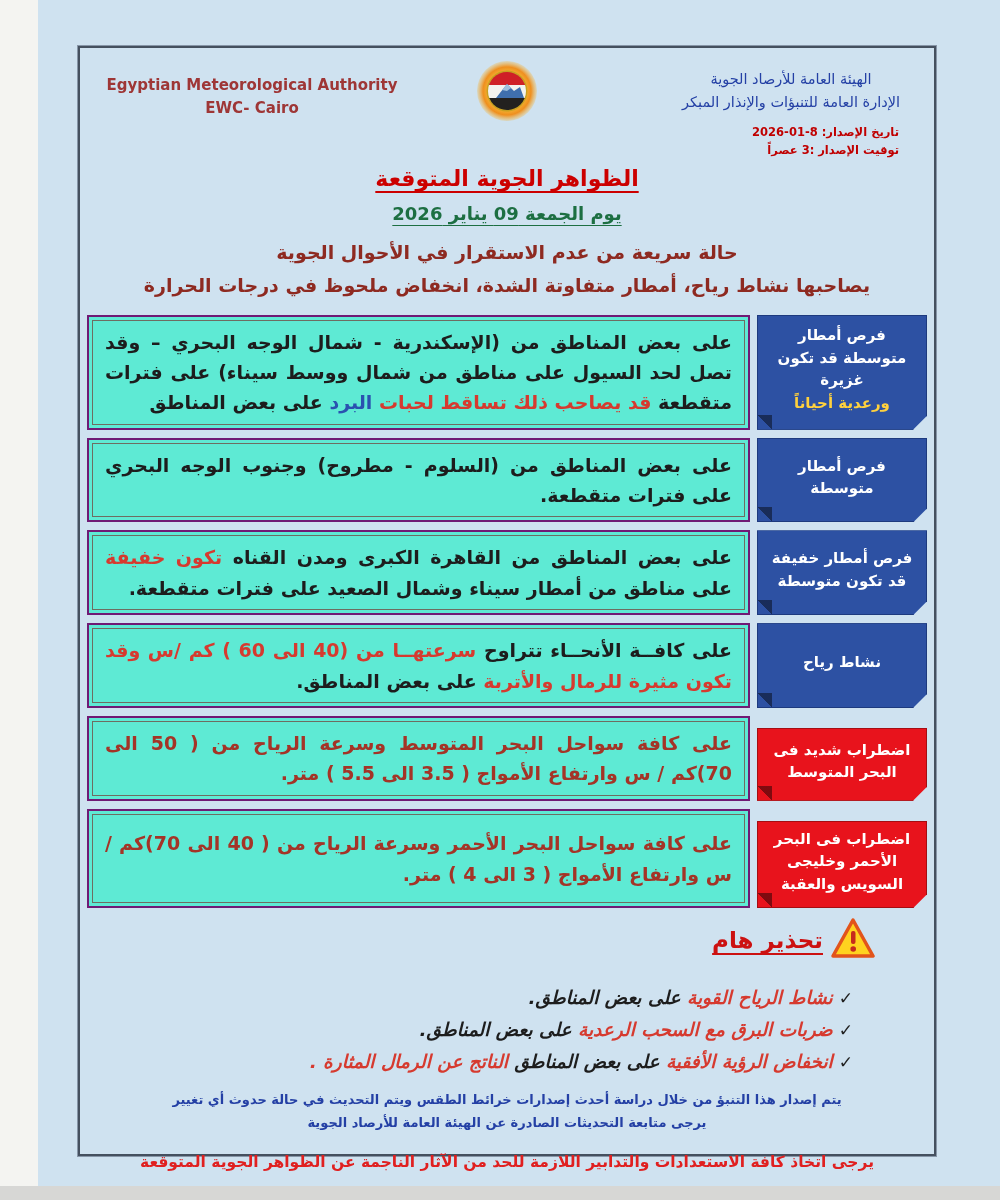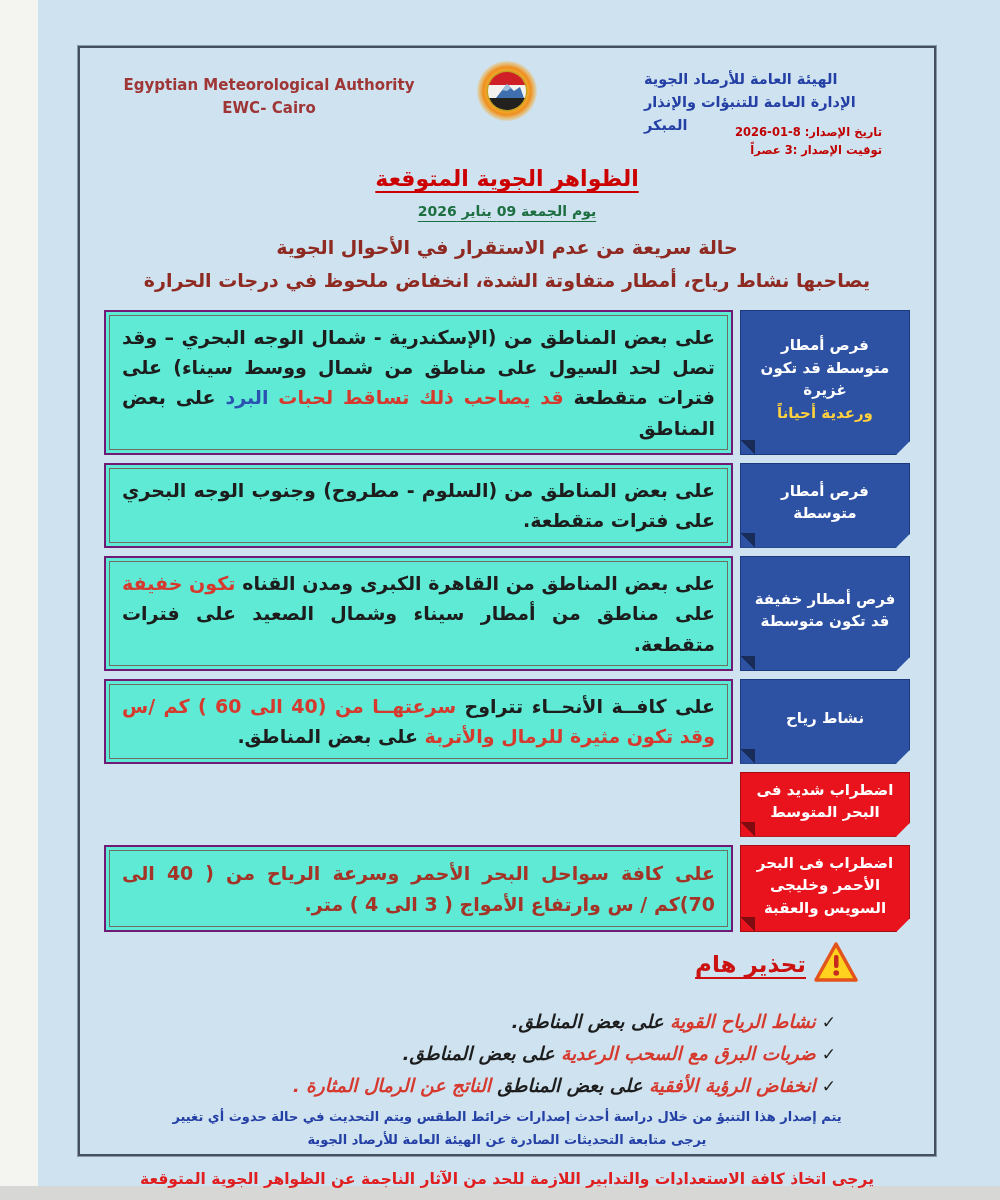--- a/index.html
+++ b/index.html
@@ -4,71 +4,71 @@
 <style>
   * { margin:0; padding:0; box-sizing:border-box; }
   html,body { width:1000px; height:1200px; overflow:hidden; }
   body { font-family:"DejaVu Sans", sans-serif; background:#ffffff; position:relative; }
 
   .page { position:absolute; left:38px; top:0; width:962px; height:1186px; background:#cfe2f0; }
   .left-strip { position:absolute; left:0; top:0; width:38px; height:1186px; background:#f4f4f1; }
   .bottom-strip { position:absolute; left:0; top:1186px; width:1000px; height:14px; background:#d7d7d5; }
 
   .frame { position:absolute; left:40px; top:46px; width:858px; height:1110px;
-           border:2px solid #45505f; box-shadow:0 0 0 1px #8796a8; padding:10px 24px; }
+           border:2px solid #45505f; box-shadow:0 0 0 1px #8796a8; padding:10px 7px; }
 
   
   .header { position:relative; height:104px; }
   .org-en { position:absolute; left:10px; top:16px; width:310px; text-align:center;
             color:#9e3636; font-weight:bold; font-size:15px; line-height:1.5; }
   .logo-wrap { position:absolute; left:50%; top:2px; transform:translateX(-50%); }
-  .org-ar { position:absolute; right:6px; top:10px; width:260px; text-align:left;
-            color:#2440a5; font-weight:bold; font-size:14.5px; line-height:1.6; direction:rtl; }
+  .org-ar { position:absolute; right:6px; top:10px; width:260px; text-align:center;
+            color:#2440a5; font-weight:normal; font-size:14.5px; line-height:1.6; direction:rtl; }
   .issue { position:absolute; right:28px; top:66px; text-align:right; direction:rtl;
            color:#c00000; font-weight:bold; font-size:11.5px; line-height:1.55; }
 
   .title { text-align:center; color:#cc0000; font-weight:bold; font-size:22px;
            text-decoration:underline; text-underline-offset:5px; margin-top:4px; direction:rtl; }
-  .date-line { text-align:center; color:#1d6f42; font-weight:bold; font-size:14px;
+  .date-line { text-align:center; color:#1d6f42; font-weight:bold; font-size:18px;
            text-decoration:underline; text-underline-offset:5px; margin-top:12px; direction:rtl; }
   .summary { text-align:center; color:#8e2a21; font-weight:bold; font-size:19px;
              line-height:1.75; margin-top:12px; direction:rtl; }
 
   
   .rows { margin-top:12px; direction:rtl; }
   .row { display:flex; gap:7px; margin-bottom:8px; align-items:stretch; }
   .label-box { width:170px; flex:0 0 170px; color:#ffffff; font-weight:bold; font-size:15px;
                line-height:1.5; text-align:center; display:flex; flex-direction:column;
                justify-content:center; padding:6px 6px 12px 6px; position:relative;
                clip-path:polygon(0 0, 100% 0, 100% calc(100% - 14px), calc(100% - 14px) 100%, 0 100%); }
   .label-box::after { content:""; position:absolute; left:0; bottom:0; width:14px; height:14px;
                background:linear-gradient(45deg, transparent 49%, rgba(0,0,0,0.45) 50%); }
   .label-blue { background:#2d51a3; border:1px solid #1d3a7e; }
-  .label-red  { background:#e8131c; border:1px solid #a60d12; }
+  .label-red  { background:#e8131c; border:1px solid #a60d12;margin-top:12px; }
   .label-sub  { color:#ffd13d; }
   .text-box-outer { flex:1; border:2px solid #701a75; background:#5eead4; padding:3px; }
   .text-box-inner { border:1.5px solid #6e6d62; height:100%; padding:6px 12px;
                     font-weight:bold; font-size:19px; line-height:1.6; text-align:justify;
                     color:#1d1d1d; display:flex; flex-direction:column; justify-content:center; }
   .c-black { color:#1d1d1d; }
   .c-red   { color:#d63a2f; }
   .c-blue  { color:#2a52b0; }
   .c-maroon{ color:#a43427; }
 
   
   .warning-head { direction:rtl; display:flex; align-items:center; justify-content:flex-start;
                   gap:8px; padding-right:52px; margin-top:10px; }
   .warning-title { color:#cc1111; font-weight:bold; font-size:23px; text-decoration:underline;
                    text-underline-offset:5px; }
   .bullets { direction:rtl; margin-top:20px; padding-right:74px; font-weight:bold;
              font-size:18.5px; line-height:1.72;font-style:italic; }
   .bullet .check { color:#222; margin-left:6px; font-size:17px; }
 
   .footer-blue { direction:rtl; text-align:center; color:#2440a5; font-weight:bold;
-                 font-size:13px; line-height:1.8; margin-top:3px; }
+                 font-size:13px; line-height:1.8; margin-top:10px; }
   .footer-red  { direction:rtl; text-align:center; color:#e02020; font-weight:bold;
                  font-size:15.5px; margin-top:18px; }
 </style>
 </head>
 <body>
 
 <div class="left-strip"></div>
 <div class="bottom-strip"></div>
 
 <div class="page">
@@ -175,20 +175,27 @@
             <span class="c-black">على كافــة الأنحــاء تتراوح </span><span class="c-red">سرعتهــا من (40 الى 60 ) كم /س وقد تكون مثيرة للرمال والأتربة </span><span class="c-black">على بعض المناطق.</span>
           </p>
             </div>
         </div>
       </div>
 
       <div class="row">
         <div class="label-box label-red">
           <span>اضطراب شديد فى البحر المتوسط</span>
         </div>
+        <div class="text-box-outer">
+          <div class="text-box-inner">
+              <p>
+            <span class="c-maroon">على كافة سواحل البحر المتوسط وسرعة الرياح من ( 50 الى 70)كم / س وارتفاع الأمواج ( 3.5 الى 5.5 ) متر.</span>
+          </p>
+            </div>
+        </div>
       </div>
 
       <div class="row">
         <div class="label-box label-red">
           <span>اضطراب فى البحر الأحمر وخليجى السويس والعقبة</span>
         </div>
         <div class="text-box-outer">
           <div class="text-box-inner">
               <p>
             <span class="c-maroon">على كافة سواحل البحر الأحمر وسرعة الرياح من ( 40 الى 70)كم / س وارتفاع الأمواج ( 3 الى 4 ) متر.</span>

